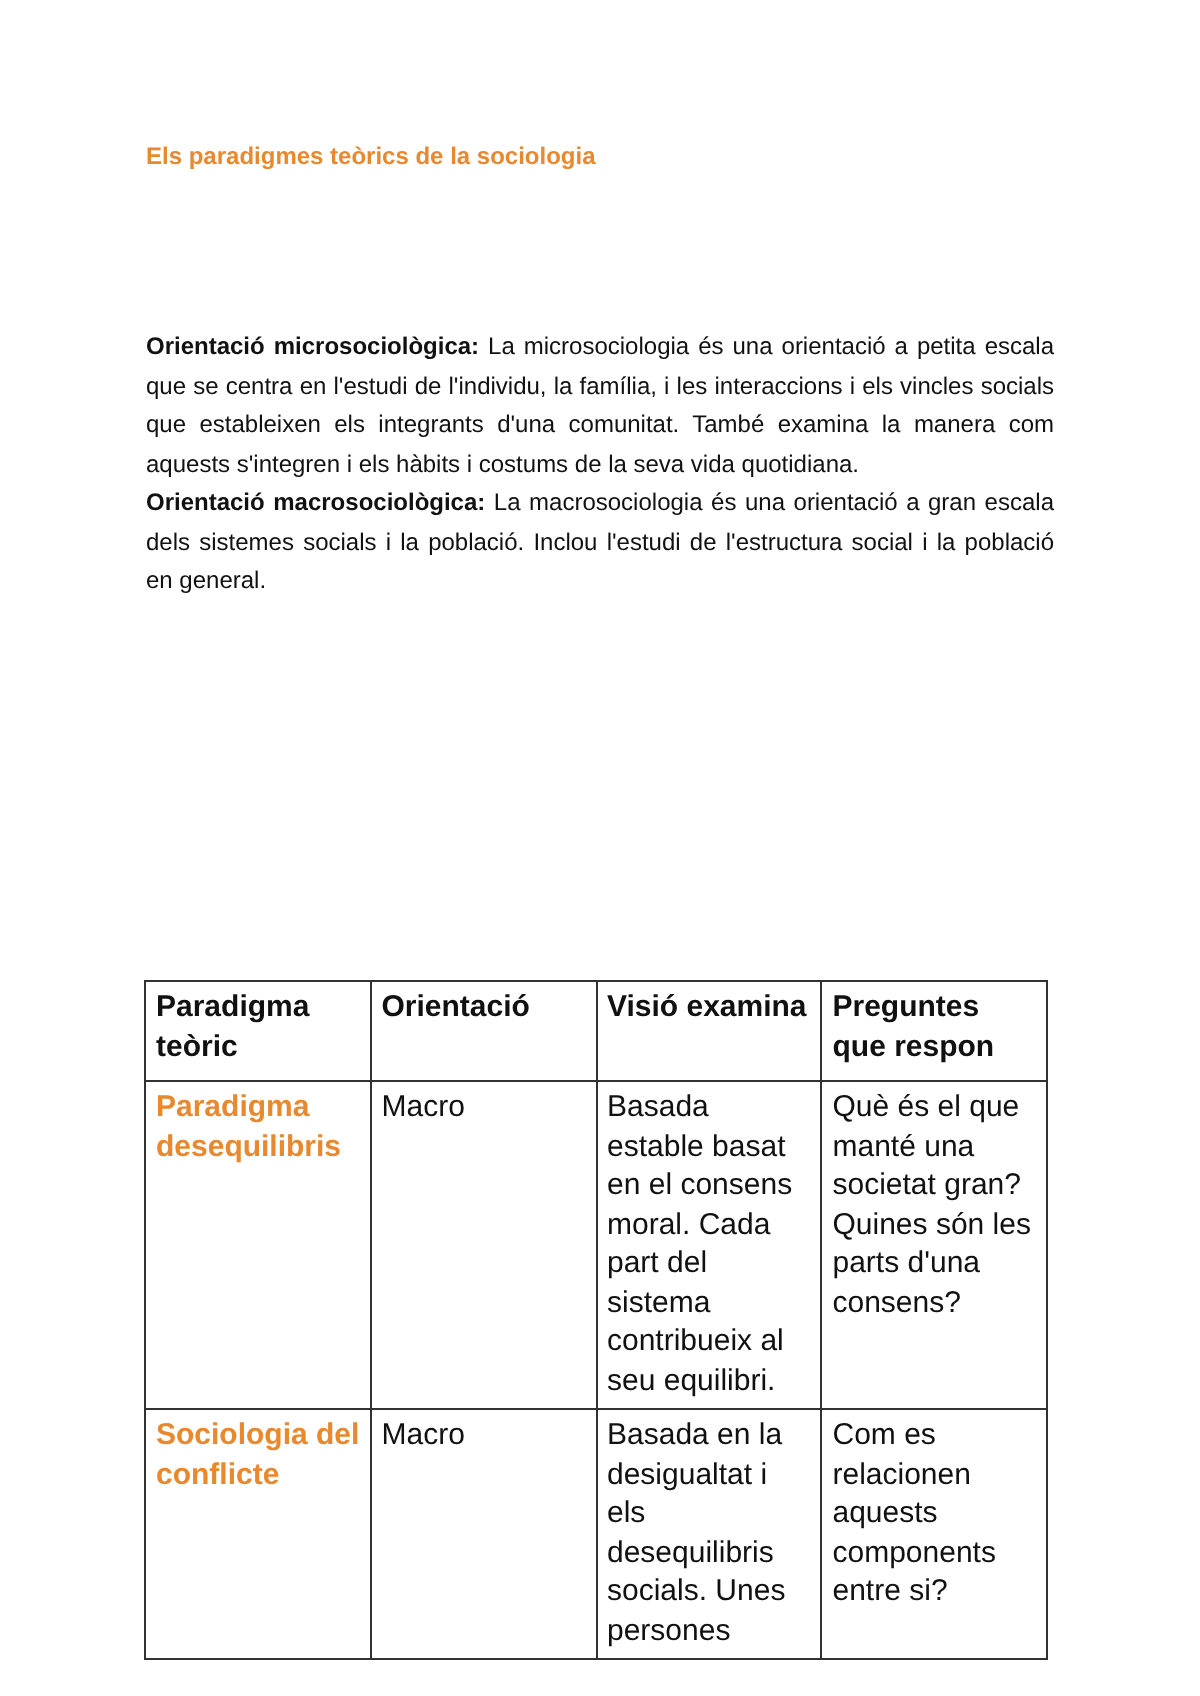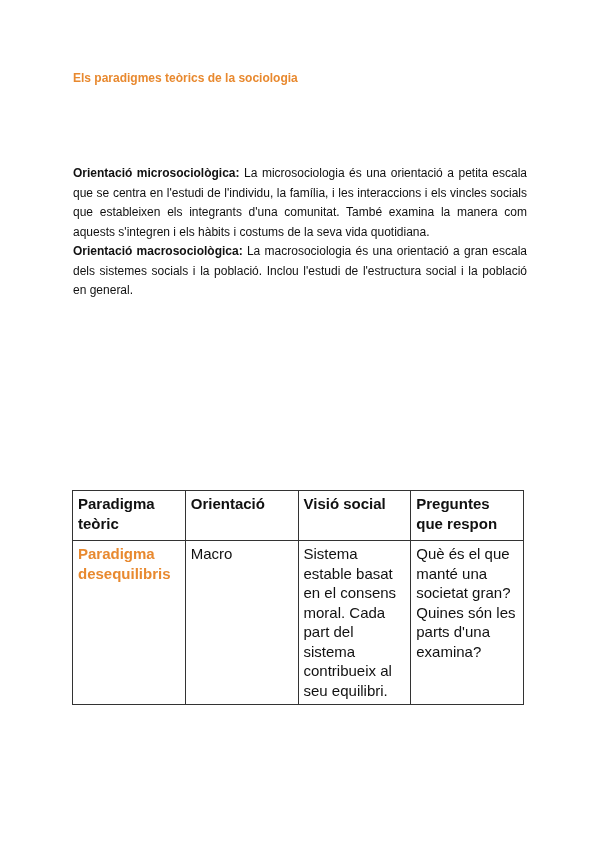--- a/index.html
+++ b/index.html
@@ -32,28 +32,36 @@
   <div class="text-block" style="top:164px;">
     <div class="justify"><span class="bold">Orientació microsociològica:</span><span> La microsociologia és una orientació a petita escala que se centra en l'estudi de l'individu, la família, i les interaccions i els vincles socials que estableixen els integrants d'una comunitat. També examina la manera com aquests s'integren i els hàbits i costums de la seva vida quotidiana.</span></div>
     <div class="justify"><span class="bold">Orientació macrosociològica:</span><span> La macrosociologia és una orientació a gran escala dels sistemes socials i la població. Inclou l'estudi de l'estructura social i la població en general.</span></div>
   </div>
 
   <table class="paradigms">
     <tbody>
         <tr>
       <th>Paradigma teòric</th>
       <th>Orientació</th>
-      <th>Visió social</th>
+      <th>Visió examina</th>
       <th>Preguntes que respon</th>
     </tr>
     <tr class="r1">
       <td class="orange">Paradigma desequilibris</td>
       <td>Macro</td>
-      <td>Sistema estable basat en el consens moral. Cada part del sistema contribueix al seu equilibri.</td>
+      <td>Basada estable basat en el consens moral. Cada part del sistema contribueix al seu equilibri.</td>
       <td>
         <div>Què és el que manté una societat gran?</div>
-        <div>Quines són les parts d'una examina?</div>
+        <div>Quines són les parts d'una consens?</div>
+      </td>
+    </tr>
+    <tr class="r2">
+      <td class="orange">Sociologia del conflicte</td>
+      <td>Macro</td>
+      <td>Basada en la desigualtat i els desequilibris socials. Unes persones</td>
+      <td>
+        <div>Com es relacionen aquests components entre si?</div>
       </td>
     </tr>
   </tbody>
     </table>
 
 </div>
 
 </body></html>

